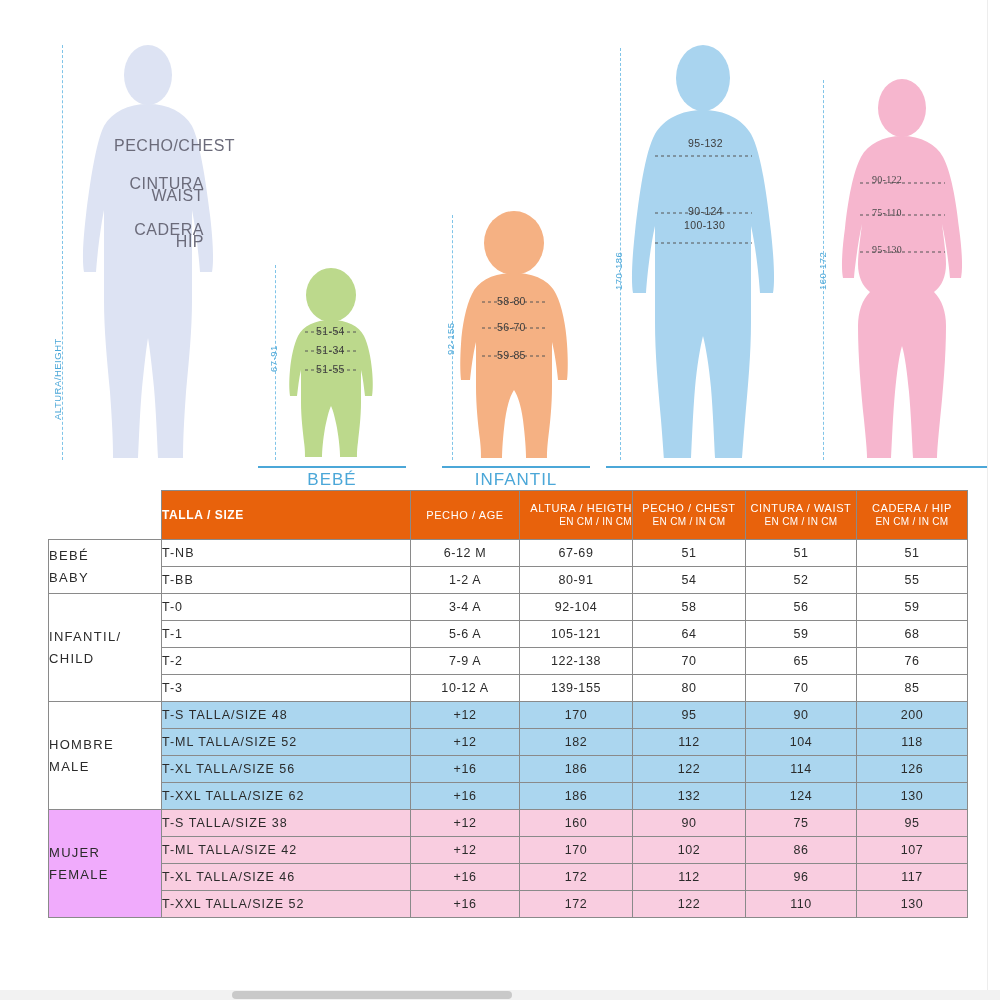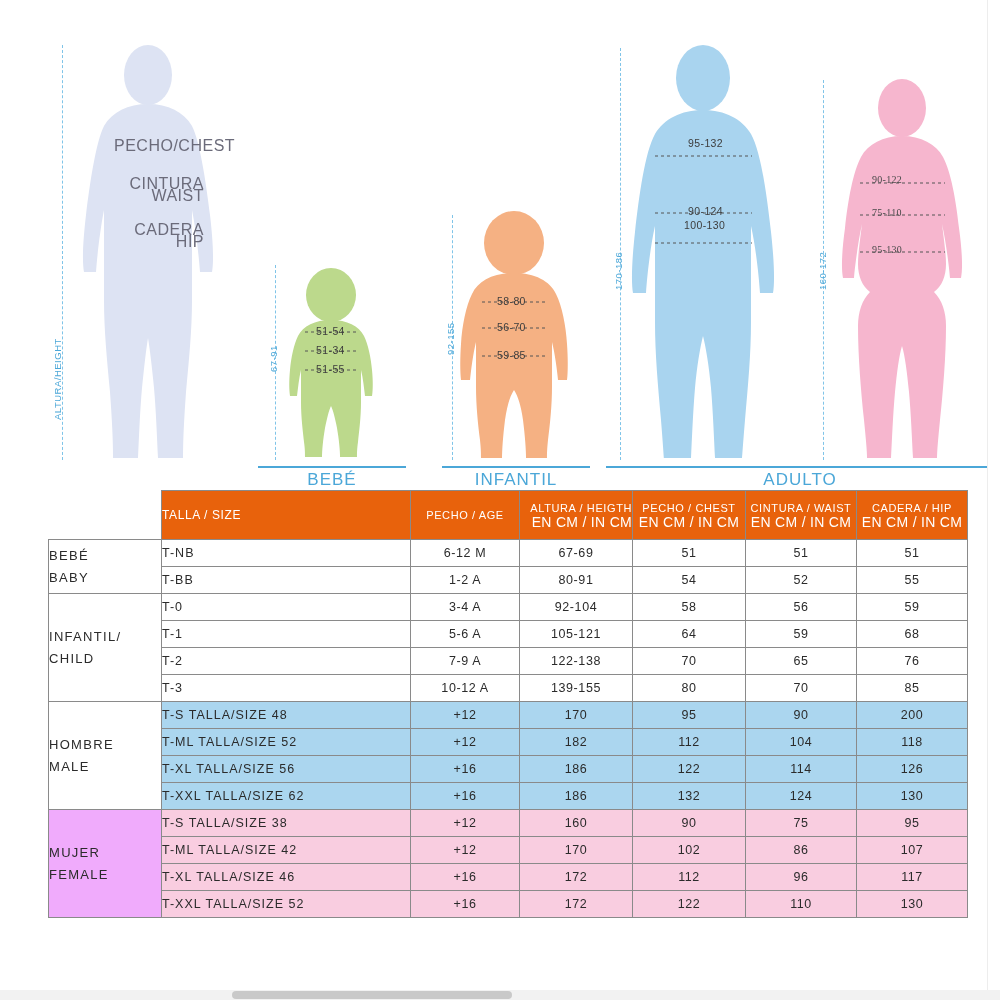--- a/index.html
+++ b/index.html
@@ -102,22 +102,22 @@
   .hdr {
     background: #e8620c;
     color: #ffffff;
     font-size: 11px;
     font-weight: normal;
     letter-spacing: 0.6px;
     text-align: center;
     height: 48px;
     line-height: 14px;
   }
-  .hdr.left { text-align: left; padding-left: 16px; font-size: 12px; }
-  .hdr .sub { font-size: 14px; letter-spacing: 0.3px; display: block; }
+  .hdr.left { text-align: left; padding-left: 16px; font-size: 12px; font-weight: bold; }
+  .hdr .sub { font-size: 10px; letter-spacing: 0.3px; display: block; }
   .grp {
     font-size: 13px;
     color: #2b2b2b;
     letter-spacing: 1.3px;
     padding-left: 18px;
     line-height: 22px;
     background: #ffffff;
     width: 112px;
   }
   .cell {
@@ -292,21 +292,20 @@
     <div class="meas-text-w" style="left:872px; top:207px;">75-110</div>
     <div class="meas-text-w" style="left:872px; top:244px;">95-130</div>
 
     <div class="fig-underline" style="left:258px; top:466px; width:148px;"></div>
     <div class="fig-label" style="left:258px; top:470px; width:148px;">BEBÉ</div>
 
     <div class="fig-underline" style="left:442px; top:466px; width:148px;"></div>
     <div class="fig-label" style="left:442px; top:470px; width:148px;">INFANTIL</div>
 
     <div class="fig-underline" style="left:606px; top:466px; width:388px;"></div>
-    <div class="fig-label" style="left:606px; top:470px; width:388px;">ADULTO</div>
   </div>
 
   <table id="chart-table">
     <thead>
       <tr>
         <th class="hdr" style="border:none; background:#ffffff; width:112px;"></th>
         <th class="hdr left rowcol-size">
           <span>TALLA / SIZE</span>
         </th>
         <th class="hdr rowcol-age">

